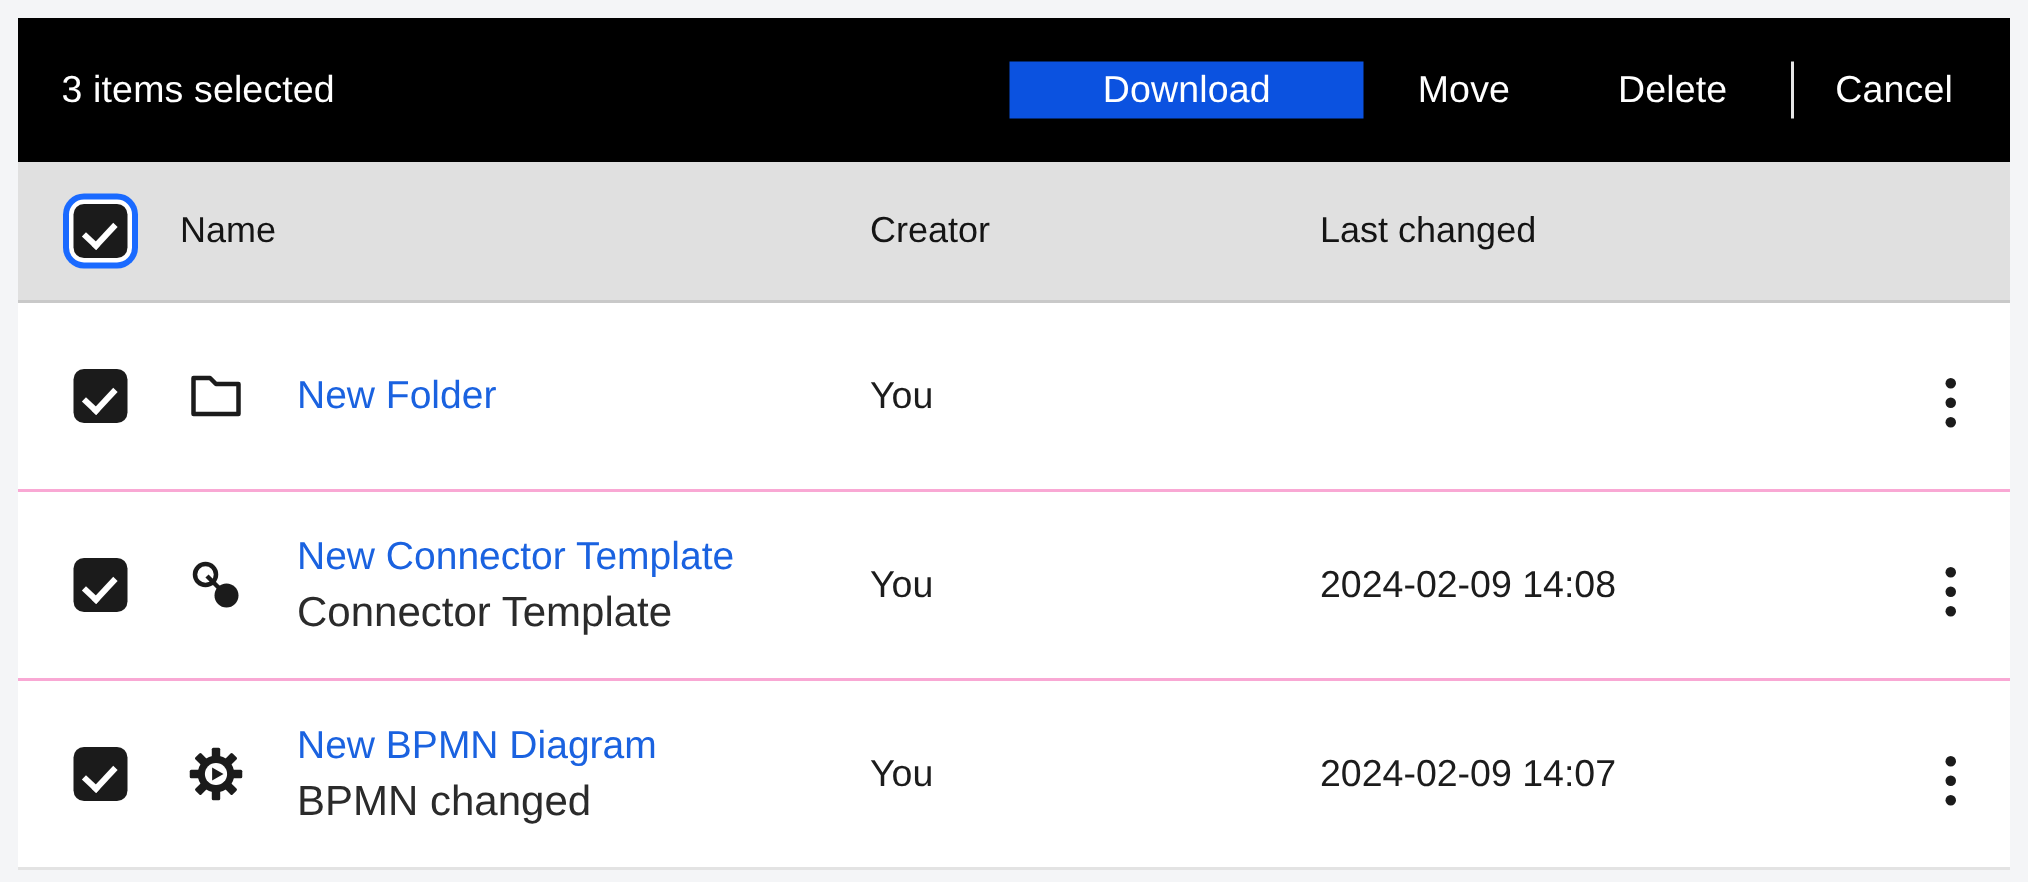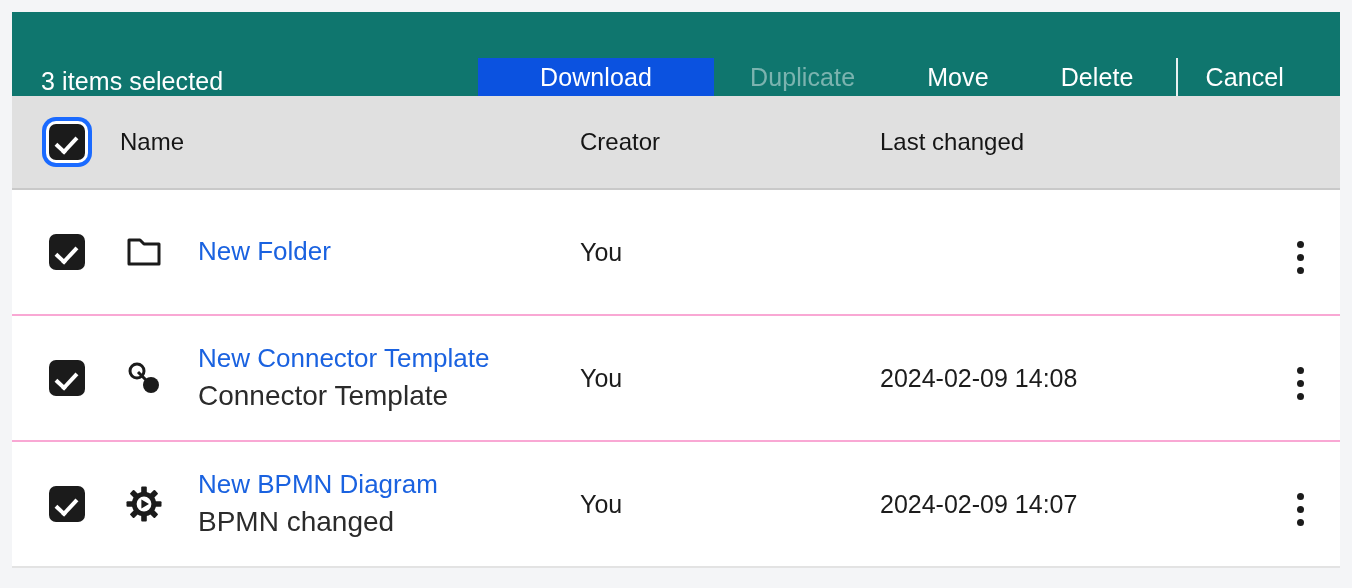--- a/index.html
+++ b/index.html
@@ -20,25 +20,25 @@
     position: absolute;
     left: 12px;
     top: 12px;
     width: 1328px;
     background: #ffffff;
   }
 
   
   .selection-toolbar {
     position: relative;
-    height: 84px;
-    background: #0f766e;
+    height: 96px;
+    background: #000000;
     color: #ffffff;
     display: flex;
-    align-items: flex-end;
+    align-items: center;
   }
   .selection-count {
     display: flex;
     align-items: center;
     padding-left: 29px;
     font-size: 25px;
     letter-spacing: .1px;
     white-space: nowrap;
     color: #ffffff;
   }
@@ -71,21 +71,21 @@
   }
   .toolbar-divider {
     align-self: center;
     width: 2px;
     height: 38px;
     background: #ffffff;
     opacity: .9;
     margin: 0 6px;
   }
   .toolbar-btn.cancel {
-    padding-right: 56px;
+    padding-right: 38px;
     padding-left: 22px;
   }
 
   
   .table {
     width: 100%;
     border-collapse: collapse;
     table-layout: fixed;
   }
   .table thead th {
@@ -199,21 +199,20 @@
 <body>
 
 <div class="page">
 
   <div class="selection-toolbar">
     <div class="selection-count">3 items selected</div>
 
     <div class="toolbar-actions">
       <button class="toolbar-btn is-hover">Download</button>
 
-      <button class="toolbar-btn is-disabled">Duplicate</button>
 
       <button class="toolbar-btn">Move</button>
 
       <button class="toolbar-btn">Delete</button>
 
       <div class="toolbar-divider"></div>
 
       <button class="toolbar-btn cancel">Cancel</button>
     </div>
   </div>

